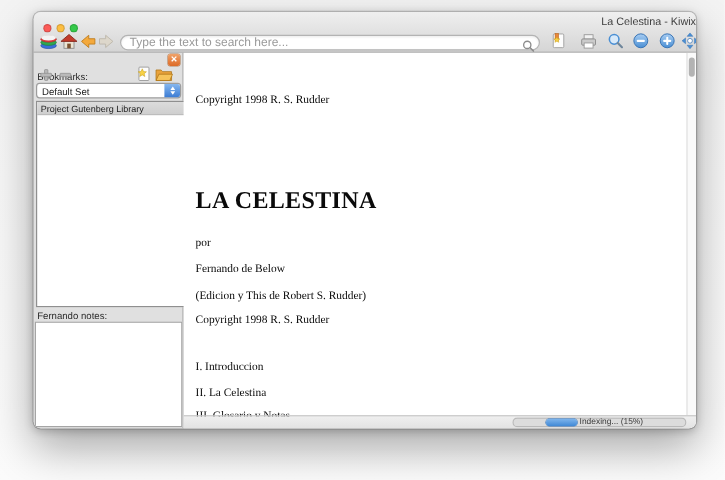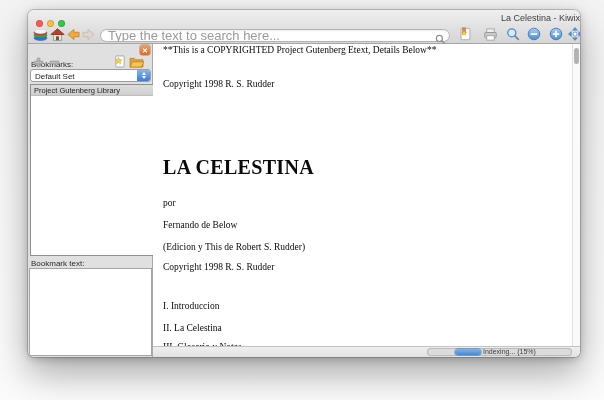--- a/index.html
+++ b/index.html
@@ -31,21 +31,21 @@
     position:absolute; top:18px; width:16px; height:15px; border:none; background:transparent;
     display:flex; align-items:center; justify-content:center; padding:0; cursor:default;
   }
   .searchwrap {
     position:absolute; left:72px; top:19px; width:350px; height:13px;
     background:#fff; border:1px solid #b3b3b3; border-radius:8px;
     box-shadow:inset 0 1px 2px rgba(0,0,0,.08);
   }
   .searchwrap input {
     position:absolute; left:7px; top:0; width:322px; height:11px; border:none; outline:none;
-    font-size:13px; color:#333; background:transparent; font-family:"Liberation Sans",sans-serif;
+    font-size:10px; color:#333; background:transparent; font-family:"Liberation Sans",sans-serif;
   }
   .searchwrap input::placeholder { color:#9a9a9a; }
   .search-ic { position:absolute; right:3px; top:1px; }
   
   .sidebar {
     position:absolute; left:0; top:34px; width:125px; bottom:0;
     background:#e0e0e0; border-right:1px solid #a9a9a9; font-size:8px; color:#2b2b2b;
   }
   .sb-head-label { position:absolute; left:3px; top:3px;margin-top:13px; }
   .sb-close {
@@ -276,26 +276,25 @@
       <span class="combo-btn">
           <i class="up"></i>
           <i class="dn"></i>
         </span>
     </div>
 
     <div class="bk-list">
       <div class="bk-item">Project Gutenberg Library</div>
     </div>
 
-    <span class="notes-label">Bookmark text:</span>
+    <span class="notes-label">Fernando notes:</span>
     <div class="notes-box"></div>
   </div>
 
   <div class="content">
-    <div class="art" style="top:1px">**This is a COPYRIGHTED Project Gutenberg Etext, Details Below**</div>
     <div class="art" style="top:35px">Copyright 1998 R. S. Rudder</div>
     <div class="art big" style="top:112px">LA CELESTINA</div>
     <div class="art" style="top:154px">por</div>
     <div class="art" style="top:176px">Fernando de Below</div>
     <div class="art" style="top:198px">(Edicion y This de Robert S. Rudder)</div>
     <div class="art" style="top:218px">Copyright 1998 R. S. Rudder</div>
     <div class="art" style="top:257px">I. Introduccion</div>
     <div class="art" style="top:279px">II. La Celestina</div>
     <div class="art" style="top:298px">III. Glosario y Notas</div>
 

